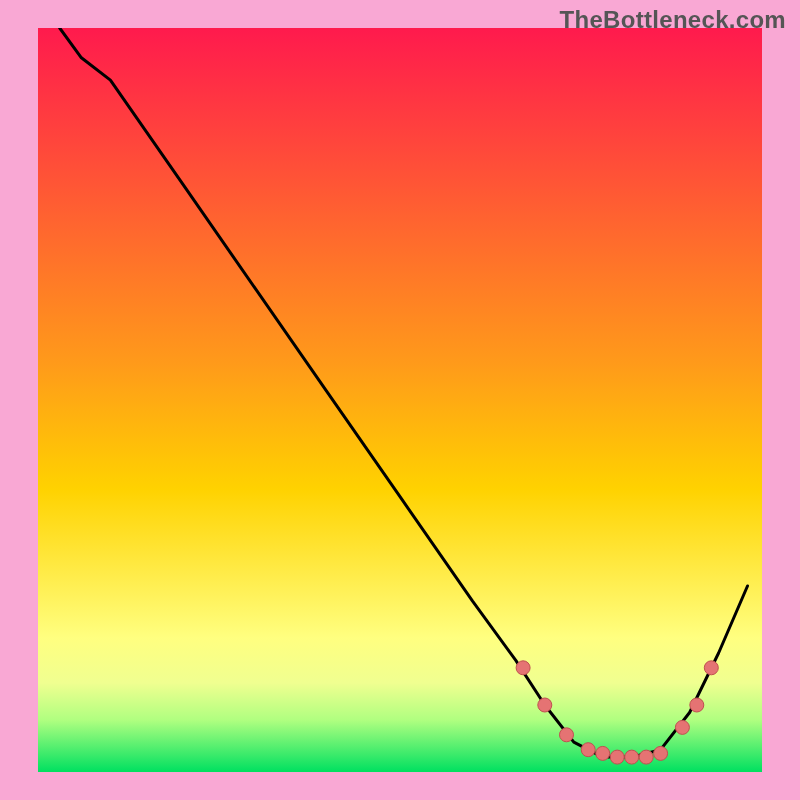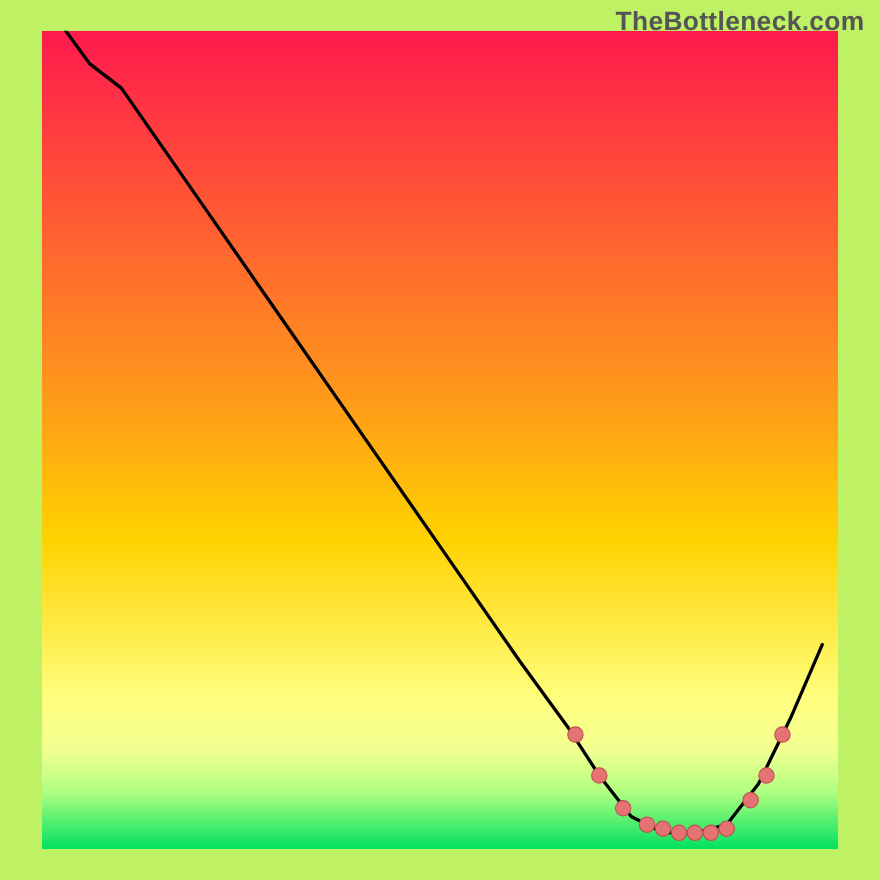--- a/index.html
+++ b/index.html
@@ -1,21 +1,21 @@
 <!DOCTYPE html>
 <html><head>
 <meta charset="utf-8">
 <style>
   * { margin: 0; padding: 0; box-sizing: border-box; }
   html, body { width: 800px; height: 800px; overflow: hidden; background: #000; }
   .frame {
     position: relative;
     width: 800px;
     height: 800px;
-    background: #bef264;
+    background: #f9a8d4;
   }
   .watermark {
     position: absolute;
     top: 6px;
     right: 14px;
     font-family: Arial, Helvetica, sans-serif;
     font-size: 24px;
     font-weight: 600;
     color: #555;
     letter-spacing: 0.3px;

